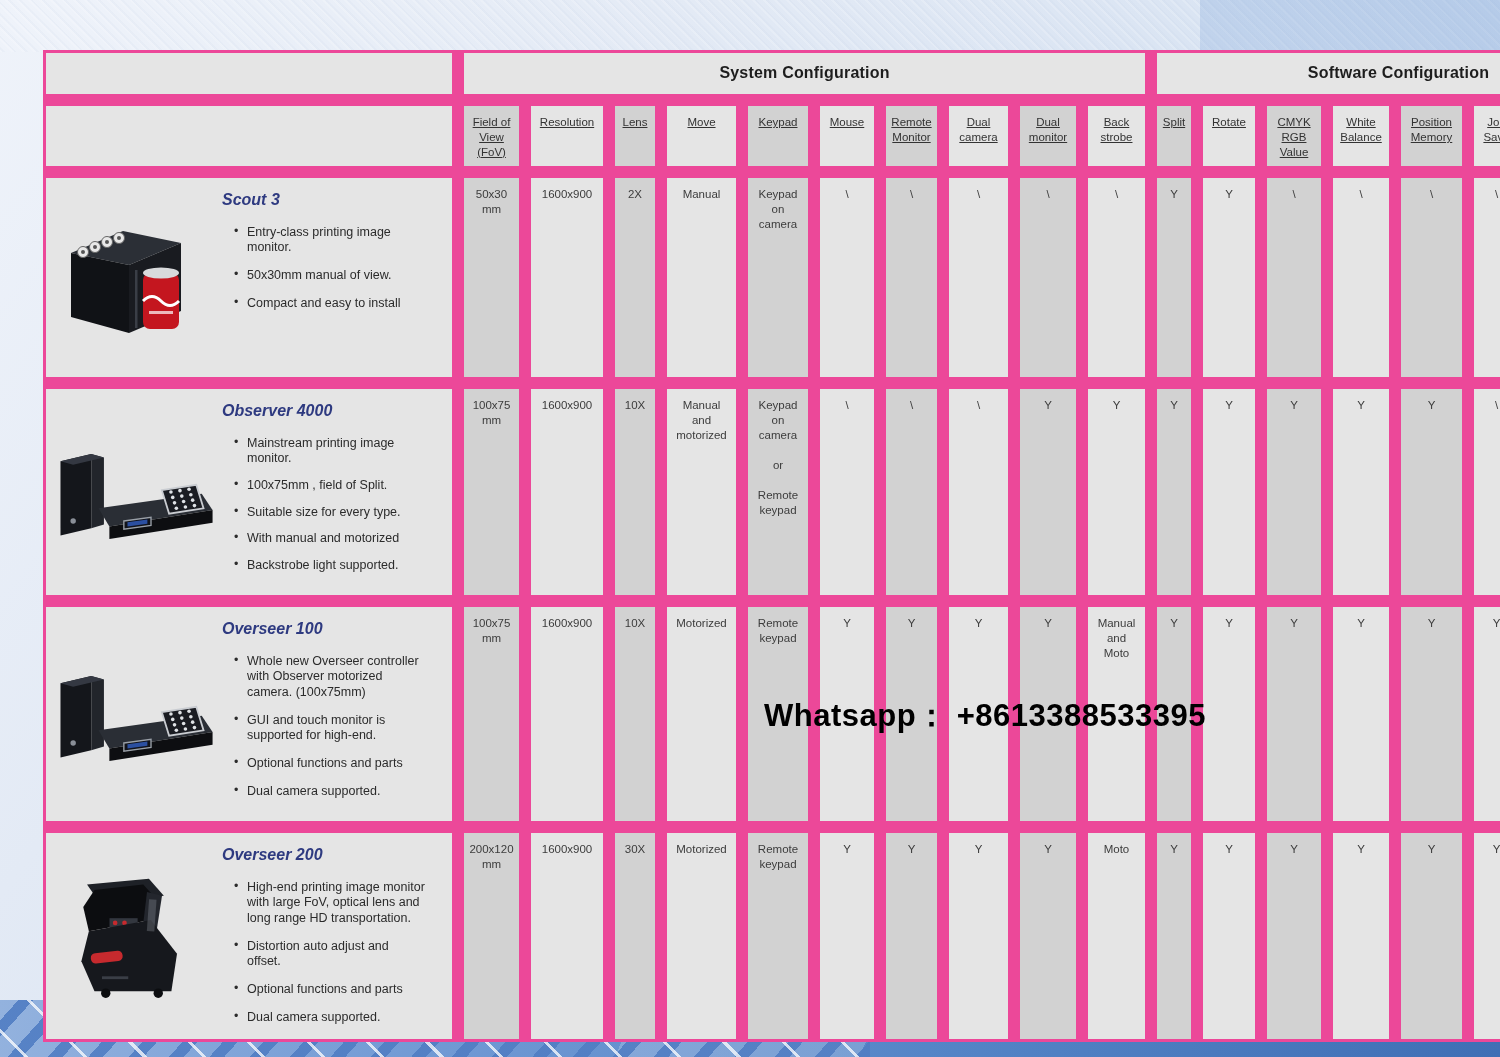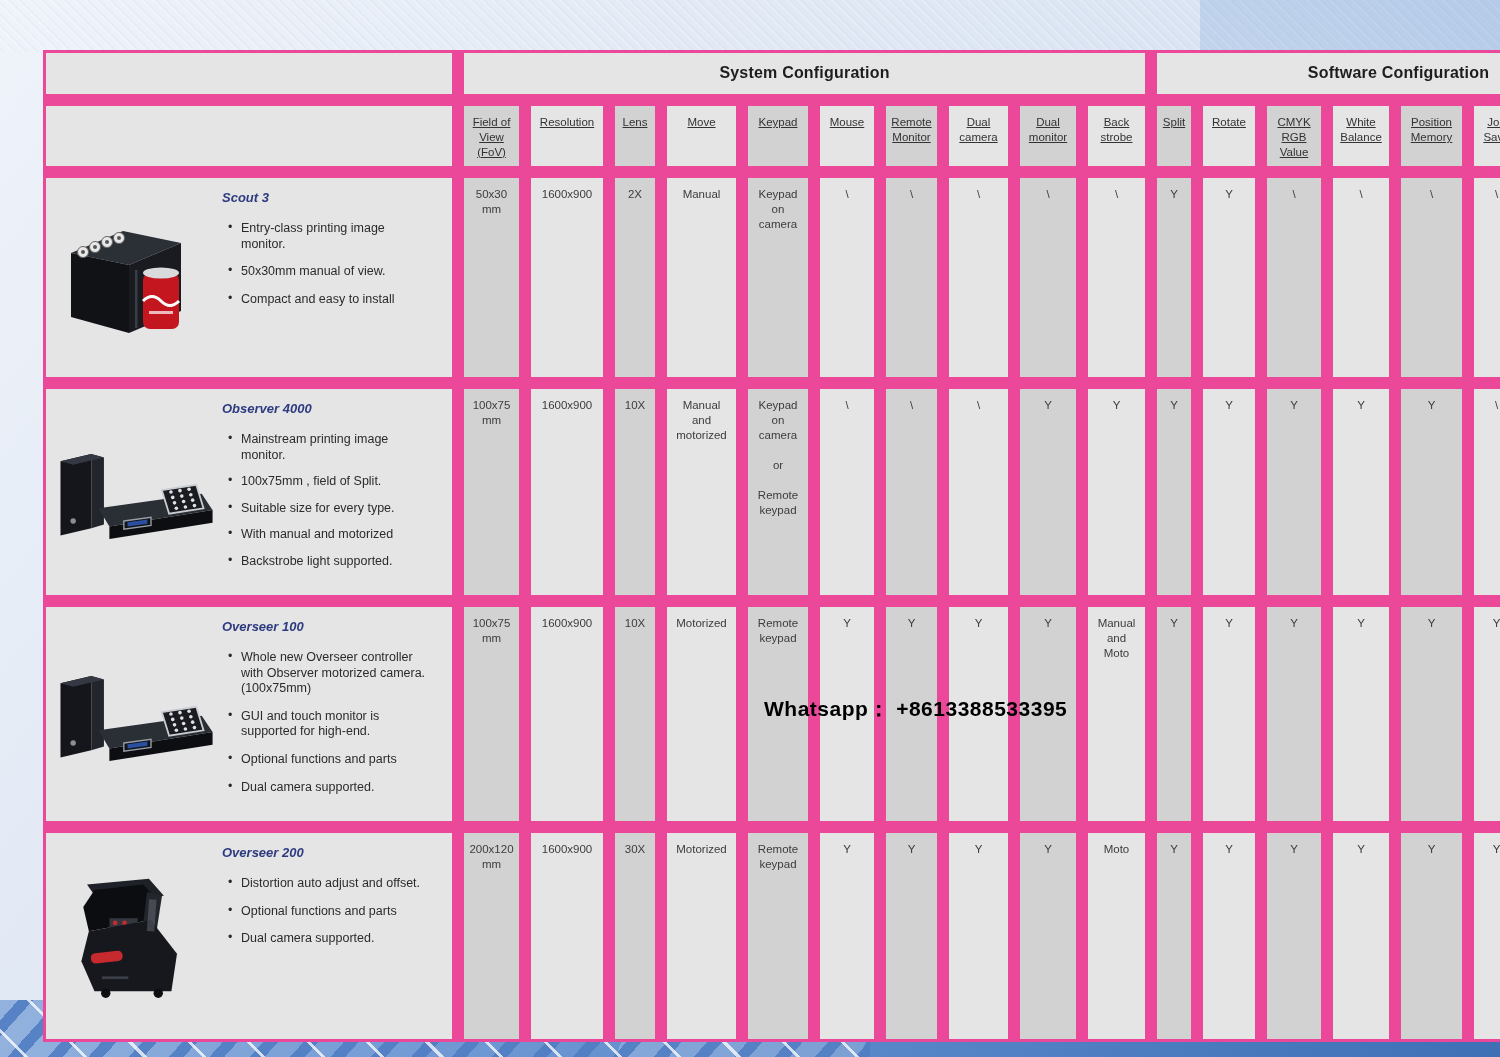--- a/index.html
+++ b/index.html
@@ -65,34 +65,34 @@
   .product{
     background:#e5e5e5;text-align:left;padding:0;white-space:normal;
     display:flex;flex-direction:row;
   }
   .photo{
     width:172px;flex:0 0 172px;
     display:flex;align-items:center;justify-content:center;
   }
   .pinfo{flex:1;padding:12px 14px 0 0;}
   .ptitle{
-    font-size:13px;font-weight:bold;font-style:italic;
+    font-size:16px;font-weight:bold;font-style:italic;
     color:#2e3a80;margin-bottom:14px;padding-left:4px;
   }
-  .bullets{list-style:none;margin:6px;padding:0;}
+  .bullets{list-style:none;margin:12px;padding:0;}
   .bullets li{
     position:relative;padding-left:17px;margin-bottom:12px;
     font-size:12.5px;color:#2b2b2b;line-height:1.25;
   }
   .bullets li::before{content:"\2022";position:absolute;left:4px;top:-1px;color:#2b2b2b;}
   .bullets.tight li{margin-bottom:11px;}
 
   .whatsapp{
     position:absolute;left:764px;top:695px;
-    font-size:21px;font-weight:bold;color:#000;
+    font-size:31px;font-weight:bold;color:#000;
     letter-spacing:.5px;white-space:nowrap;z-index:5;
   }
 </style>
 </head>
 <body>
 
 <div class="top-texture"></div>
 <div class="right-sheen"></div>
 <div class="bottom-band"></div>
 
@@ -329,20 +329,21 @@
         <rect x="36" y="92" width="34" height="11" rx="5" transform="rotate(-6 53 97)" fill="#c62a2e"></rect>
         <rect x="48" y="118" width="28" height="3" fill="#3a3e46"></rect>
         <circle cx="52" cy="136" r="5" fill="#0c0d10"></circle>
         <circle cx="108" cy="136" r="5" fill="#0c0d10"></circle>
         <rect x="97" y="36" width="8" height="34" fill="#8a8f98" opacity=".35" transform="rotate(4 101 53)"></rect>
       </svg>
     </div>
     <div class="pinfo">
       <div class="ptitle">Overseer 200</div>
       <ul class="bullets">
+        <li>High-end printing image monitor with large FoV, optical lens and long range HD transportation.</li>
         <li>Distortion auto adjust and offset.</li>
         <li>Optional functions and parts</li>
         <li>Dual camera supported.</li>
       </ul>
     </div>
   </div>
   <div class="cell dk">200x120
 mm</div>
   <div class="cell">1600x900</div>
   <div class="cell dk">30X</div>

